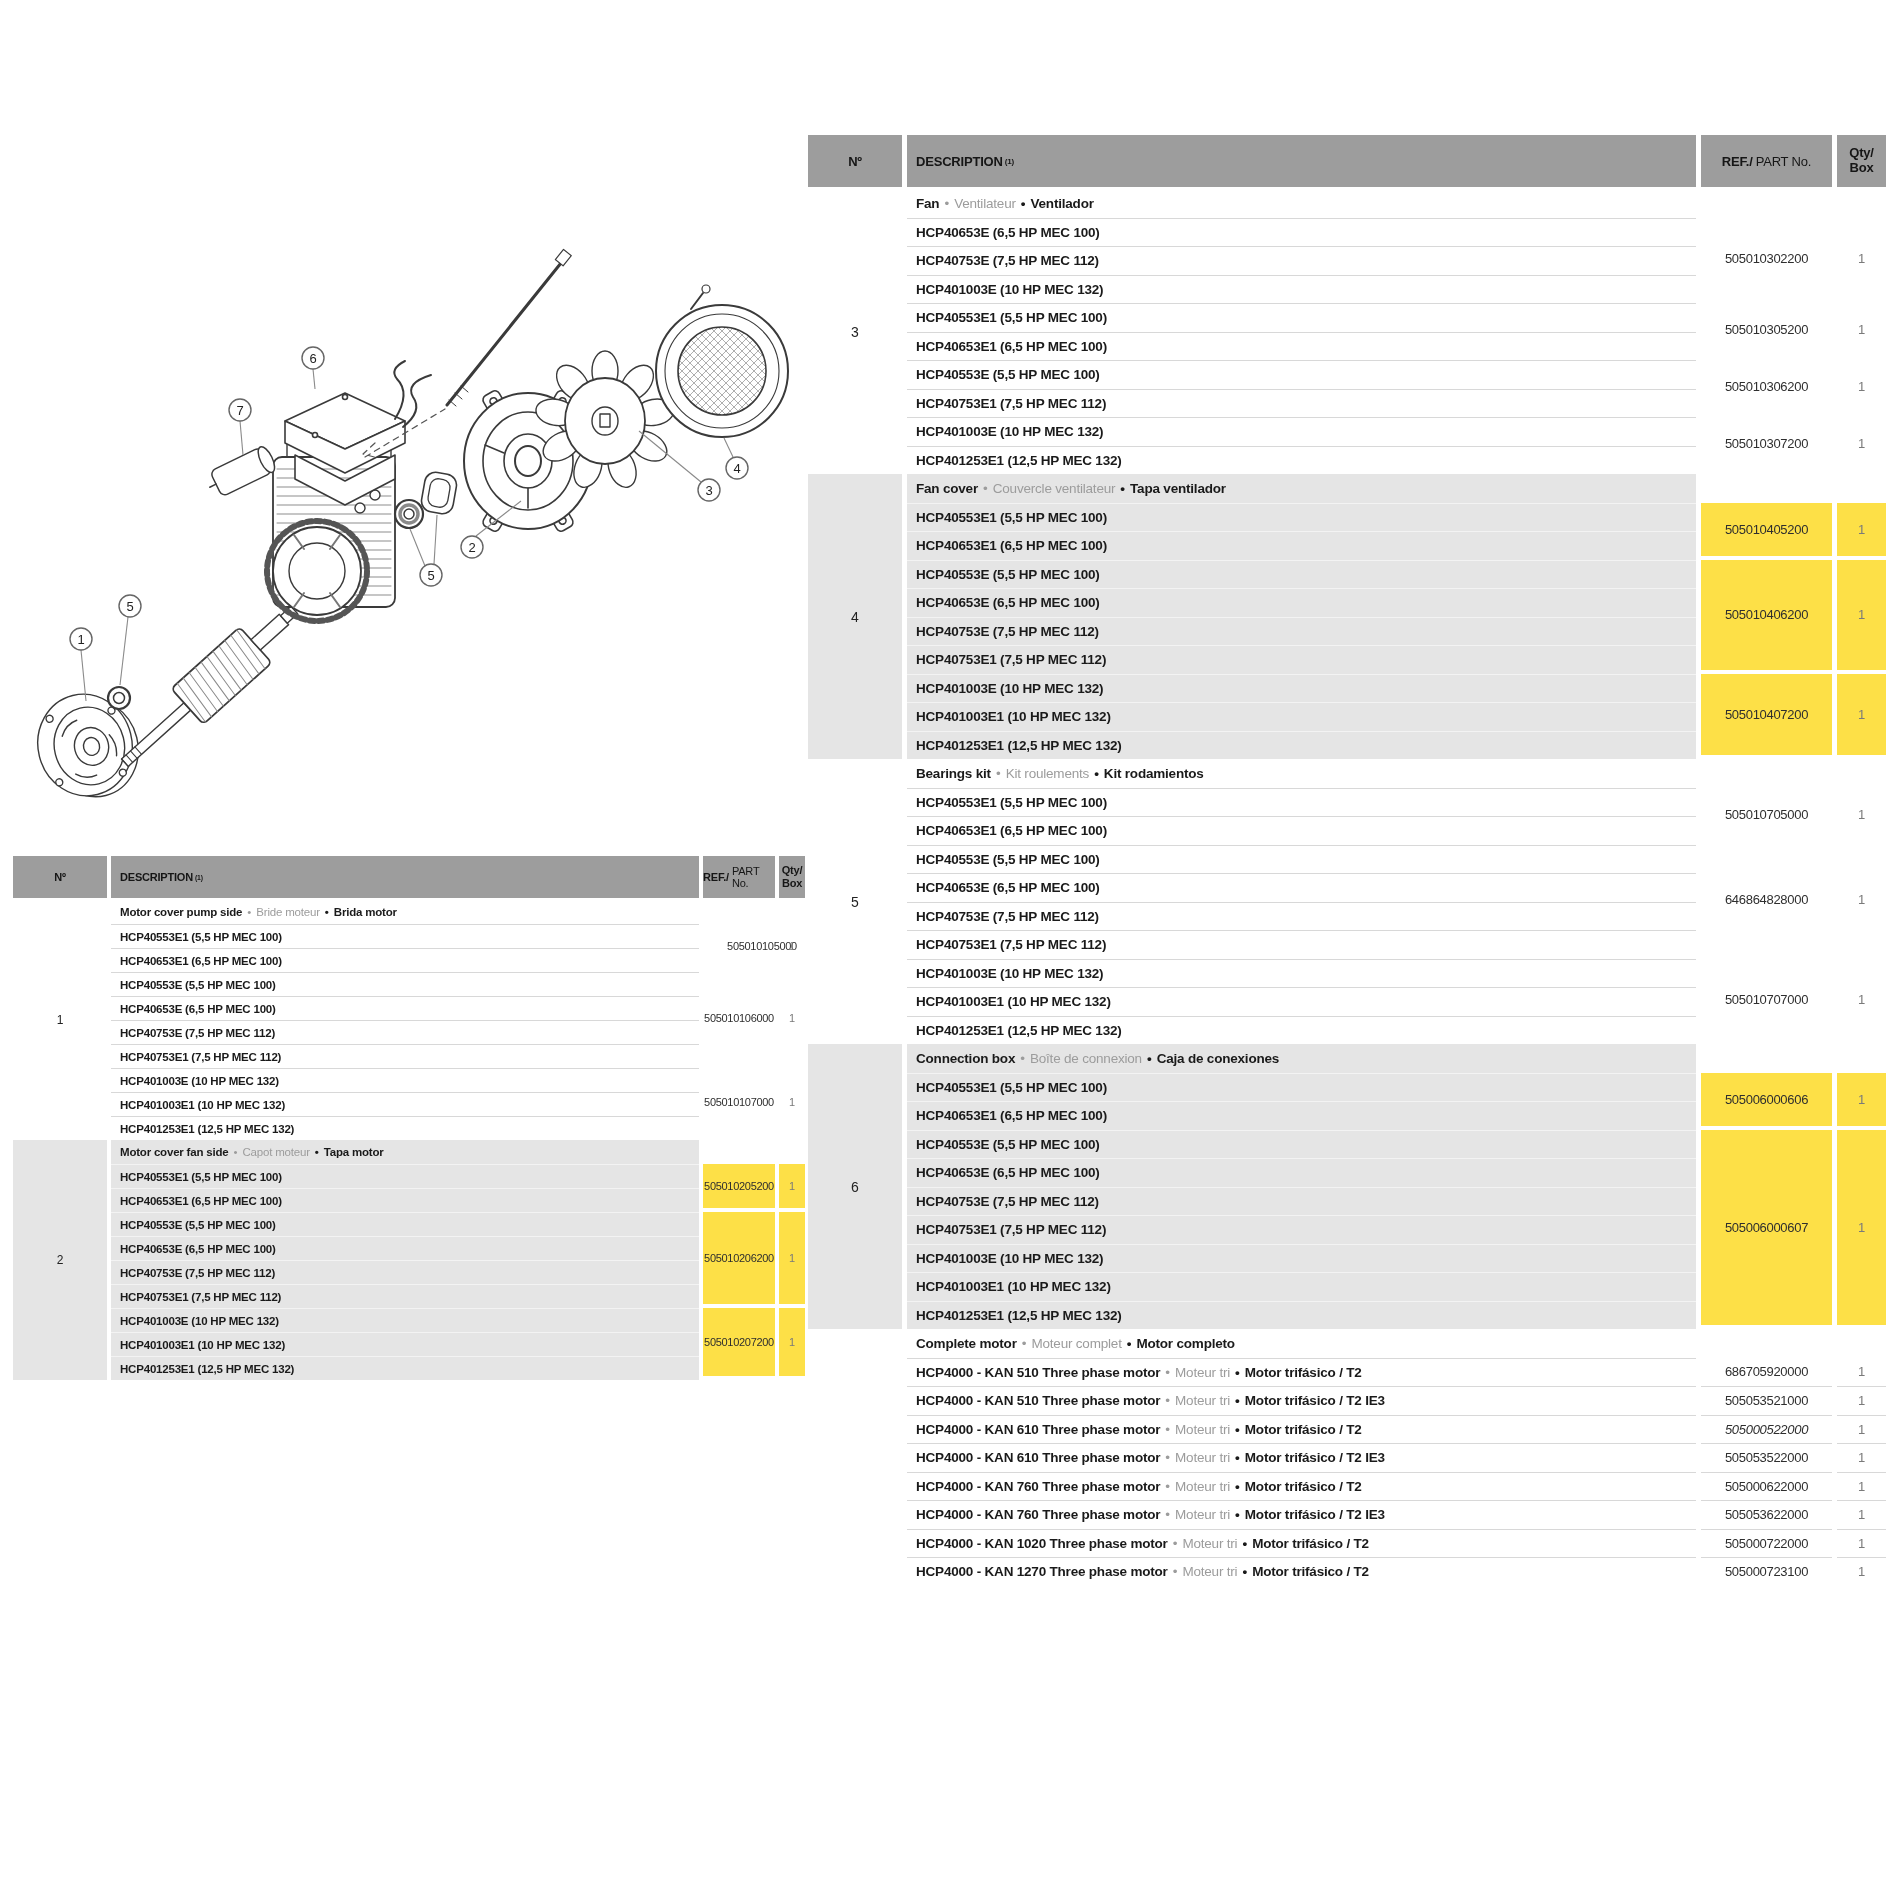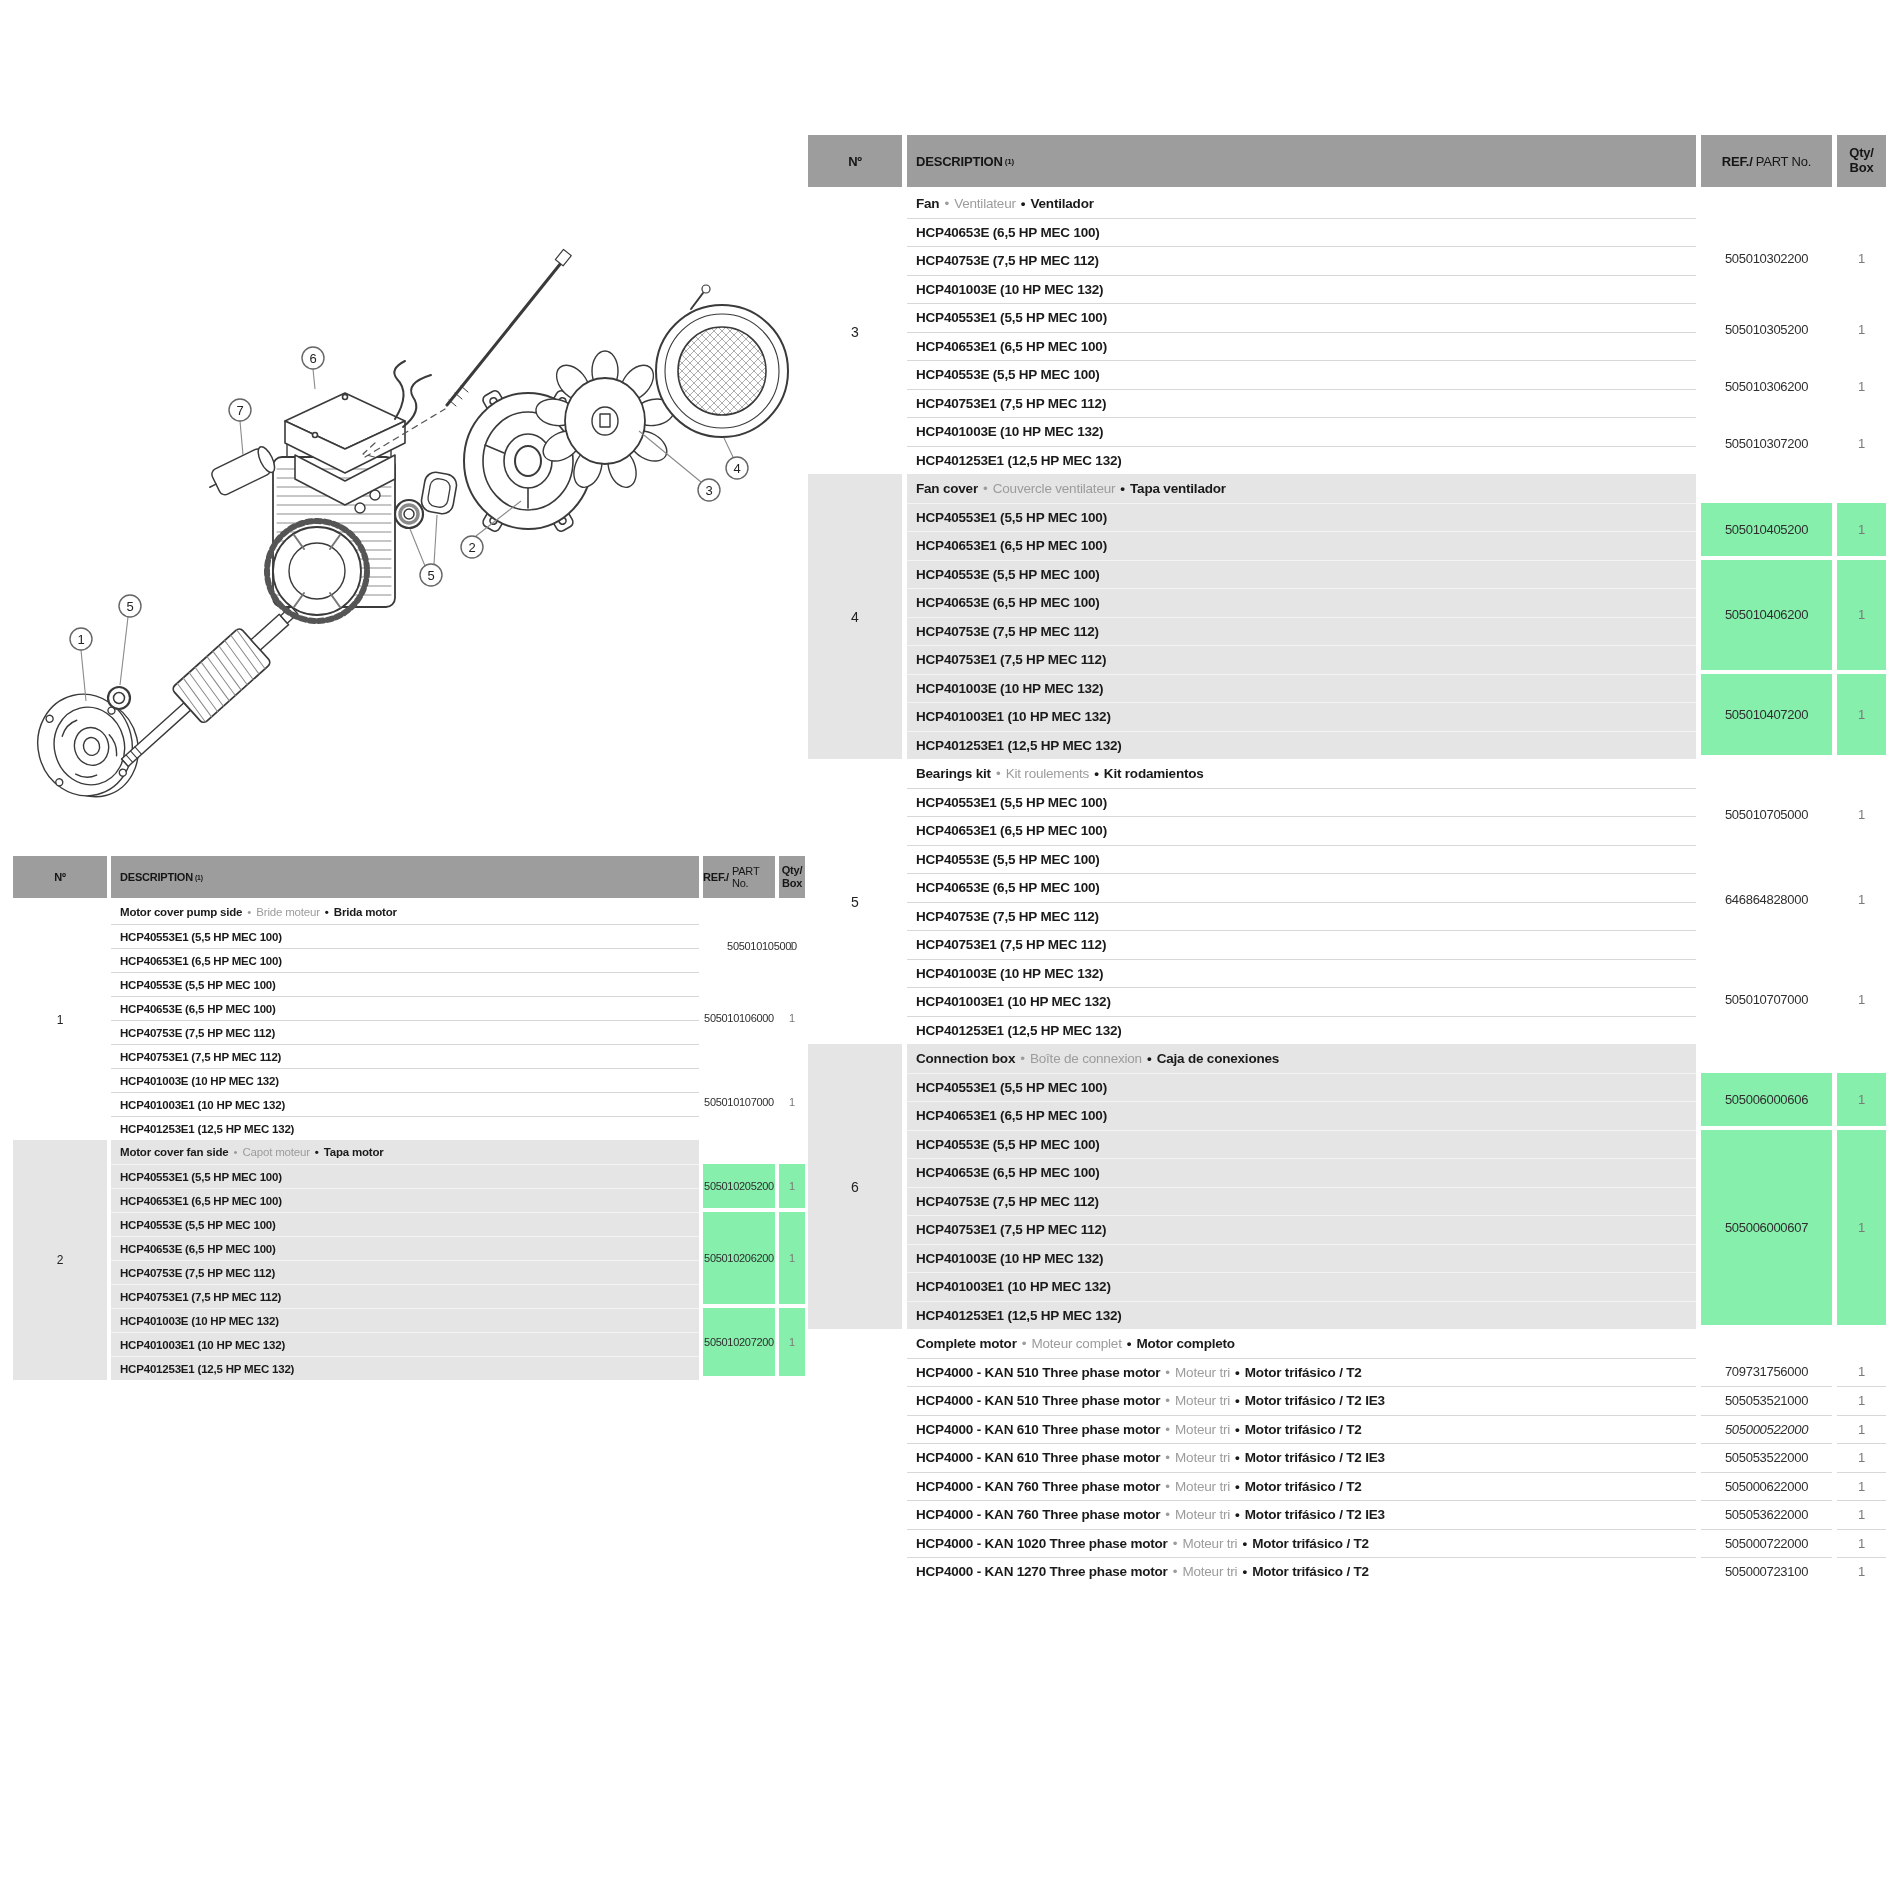--- a/index.html
+++ b/index.html
@@ -16,21 +16,21 @@
   .th { background:#9d9d9d; height:var(--hh); display:flex; align-items:center; justify-content:center;
         font-weight:bold; font-size:var(--hfs); color:#161616; letter-spacing:-0.2px; }
   .th.desc { justify-content:flex-start; padding-left:9px; }
   .th.desc sup { font-size:0.62em; vertical-align:super; margin-left:2px; }
   .th.ref .rest { font-weight:normal; margin-left:3px; }
   .th.qty { flex-direction:column; line-height:1.15; }
 
   .sec { --sep:#d8d8d8; }
   .sec.shaded { --sep:#f3f3f3; }
   .sec.shaded .col-desc, .sec.shaded .cell-no { background:#e5e5e5; }
-  .sec.shaded .blk { background:#86efac; }
+  .sec.shaded .blk { background:#fde047; }
 
   .cell-no { display:flex; align-items:center; justify-content:center; font-size:14px; color:#222; }
   #table-left .cell-no { font-size:12px; }
 
   .col-desc { display:flex; flex-direction:column; }
   .trow { height:var(--rowh); display:flex; align-items:center; padding-left:9px; font-size:var(--fs);
           white-space:nowrap; overflow:hidden; }
   .trow + .trow { border-top:1px solid var(--sep); }
   .en, .es { font-weight:700; color:#1a1a1a; letter-spacing:-0.2px; }
   .fr { color:#9c9c9c; letter-spacing:-0.2px; }
@@ -655,21 +655,21 @@
             <div class="trow item">
               <span class="en">HCP4000 - KAN 1270 Three phase motor</span>
               <span class="dot1">•</span>
               <span class="fr">Moteur tri</span>
               <span class="dot2">•</span>
               <span class="es">Motor trifásico / T2</span>
             </div>
           </div>
           <div class="col-side">
             <div class="spacer" style="height: 28.5px;"></div>
-            <div class="blk perrow" style="height: 28.5px;">709731756000</div>
+            <div class="blk perrow" style="height: 28.5px;">686705920000</div>
             <div class="blk perrow" style="height: 28.5px;">505053521000</div>
             <div class="blk perrow" style="height: 28.5px; font-style: italic;">505000522000</div>
             <div class="blk perrow" style="height: 28.5px;">505053522000</div>
             <div class="blk perrow" style="height: 28.5px;">505000622000</div>
             <div class="blk perrow" style="height: 28.5px;">505053622000</div>
             <div class="blk perrow" style="height: 28.5px;">505000722000</div>
             <div class="blk perrow" style="height: 28.5px;">505000723100</div>
           </div>
           <div class="col-side">
             <div class="spacer" style="height: 28.5px;"></div>

